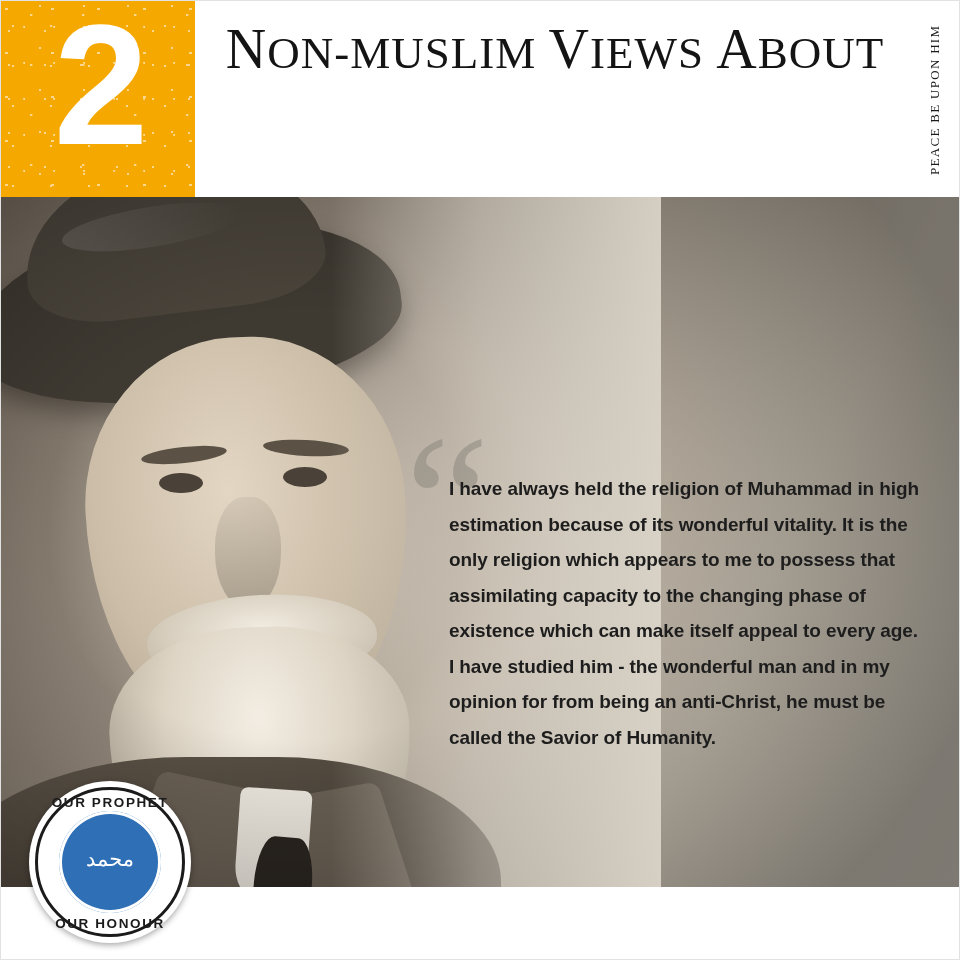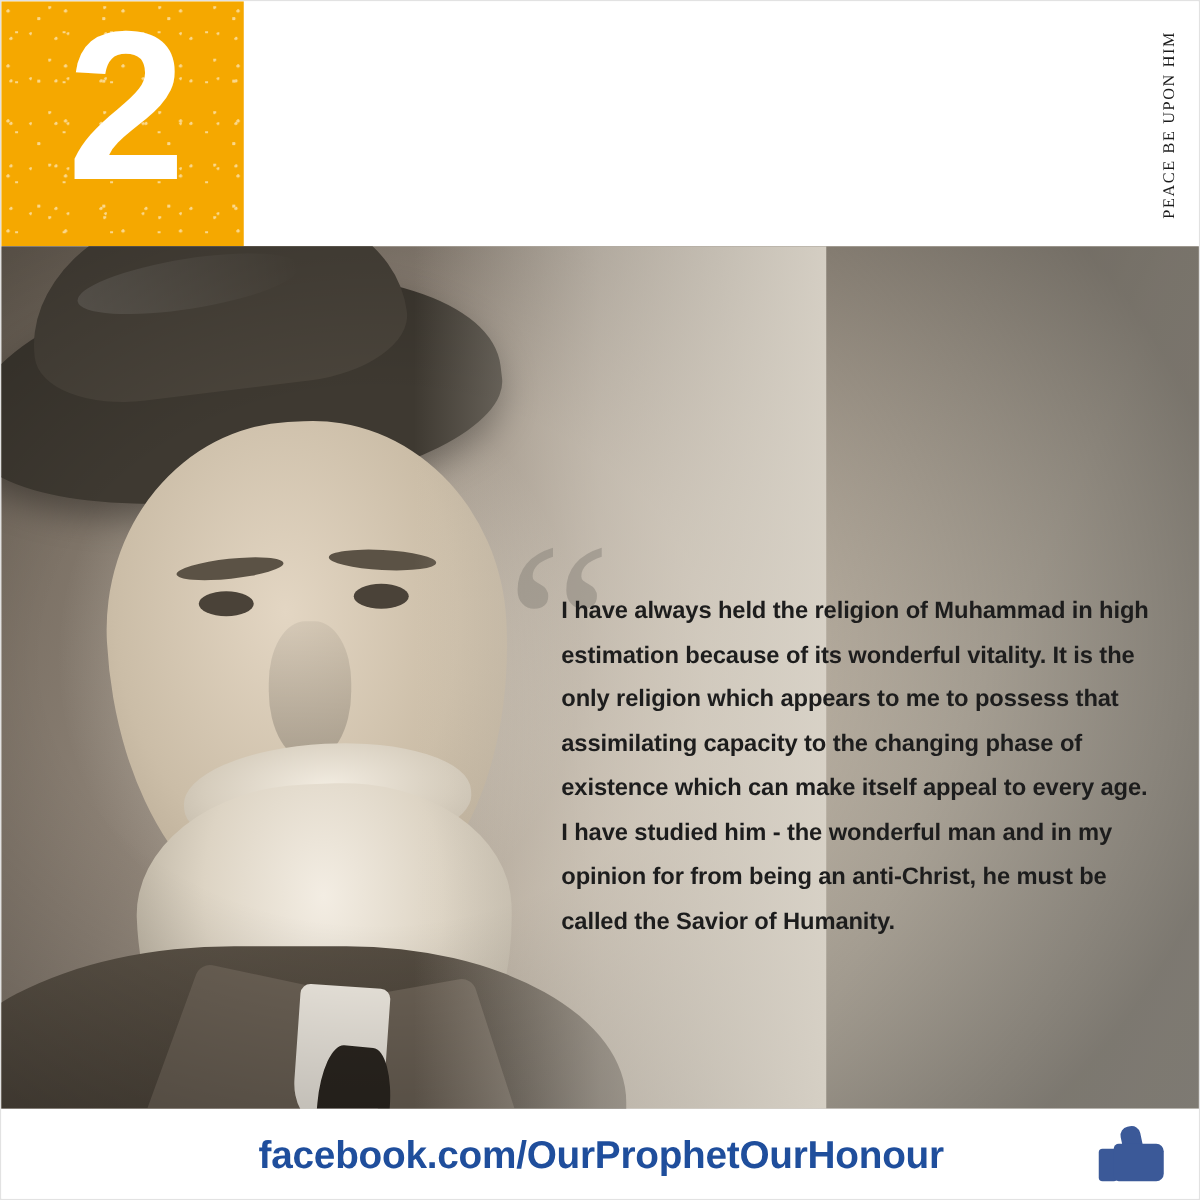--- a/index.html
+++ b/index.html
@@ -387,20 +387,21 @@
 <body>
 
 <div id="poster">
 
   <div class="header">
     <div class="header-number-block">
       <div class="speckle"></div>
       <div class="header-number">2</div>
     </div>
     <div class="header-title-wrap">
+      <div class="title-line-1"><span class="cap">N</span>ON-MUSLIM <span class="cap">V</span>IEWS <span class="cap">A</span>BOUT</div>
     </div>
     <div class="pbuh">PEACE BE UPON HIM</div>
   </div>
 
   <div class="main">
     <div class="photo-bg">
       <div class="hat-brim"></div>
       <div class="hat-crown"></div>
       <div class="hat-shine"></div>
       <div class="face"></div>
@@ -418,23 +419,23 @@
       <div class="tie"></div>
       <div class="photo-vignette"></div>
       <div class="photo-fade"></div>
     </div>
 
     <div class="quote-mark-open">“</div>
     <div class="quote-text">I have always held the religion of Muhammad in high estimation because of its wonderful vitality. It is the only religion which appears to me to possess that assimilating capacity to the changing phase of existence which can make itself appeal to every age. I have studied him - the wonderful man and in my opinion for from being an anti-Christ, he must be called the Savior of Humanity.</div>
 
   </div>
 
-
-  <div class="footer">
-    <div class="footer-url">facebook.com/OurProphetOurHonour</div>
-    <div class="fb-thumb">
-      <div class="fb-thumb-up"></div>
-      <div class="fb-thumb-cuff"></div>
-      <div class="fb-thumb-body"></div>
+  <div class="logo">
+    <div class="logo-ring"></div>
+    <div class="logo-top-text">OUR PROPHET</div>
+    <div class="logo-inner">
+      <div class="logo-seal-text">محمد</div>
     </div>
+    <div class="logo-bottom-text">OUR HONOUR</div>
   </div>
 
+
 </div>
 
 </body></html>

